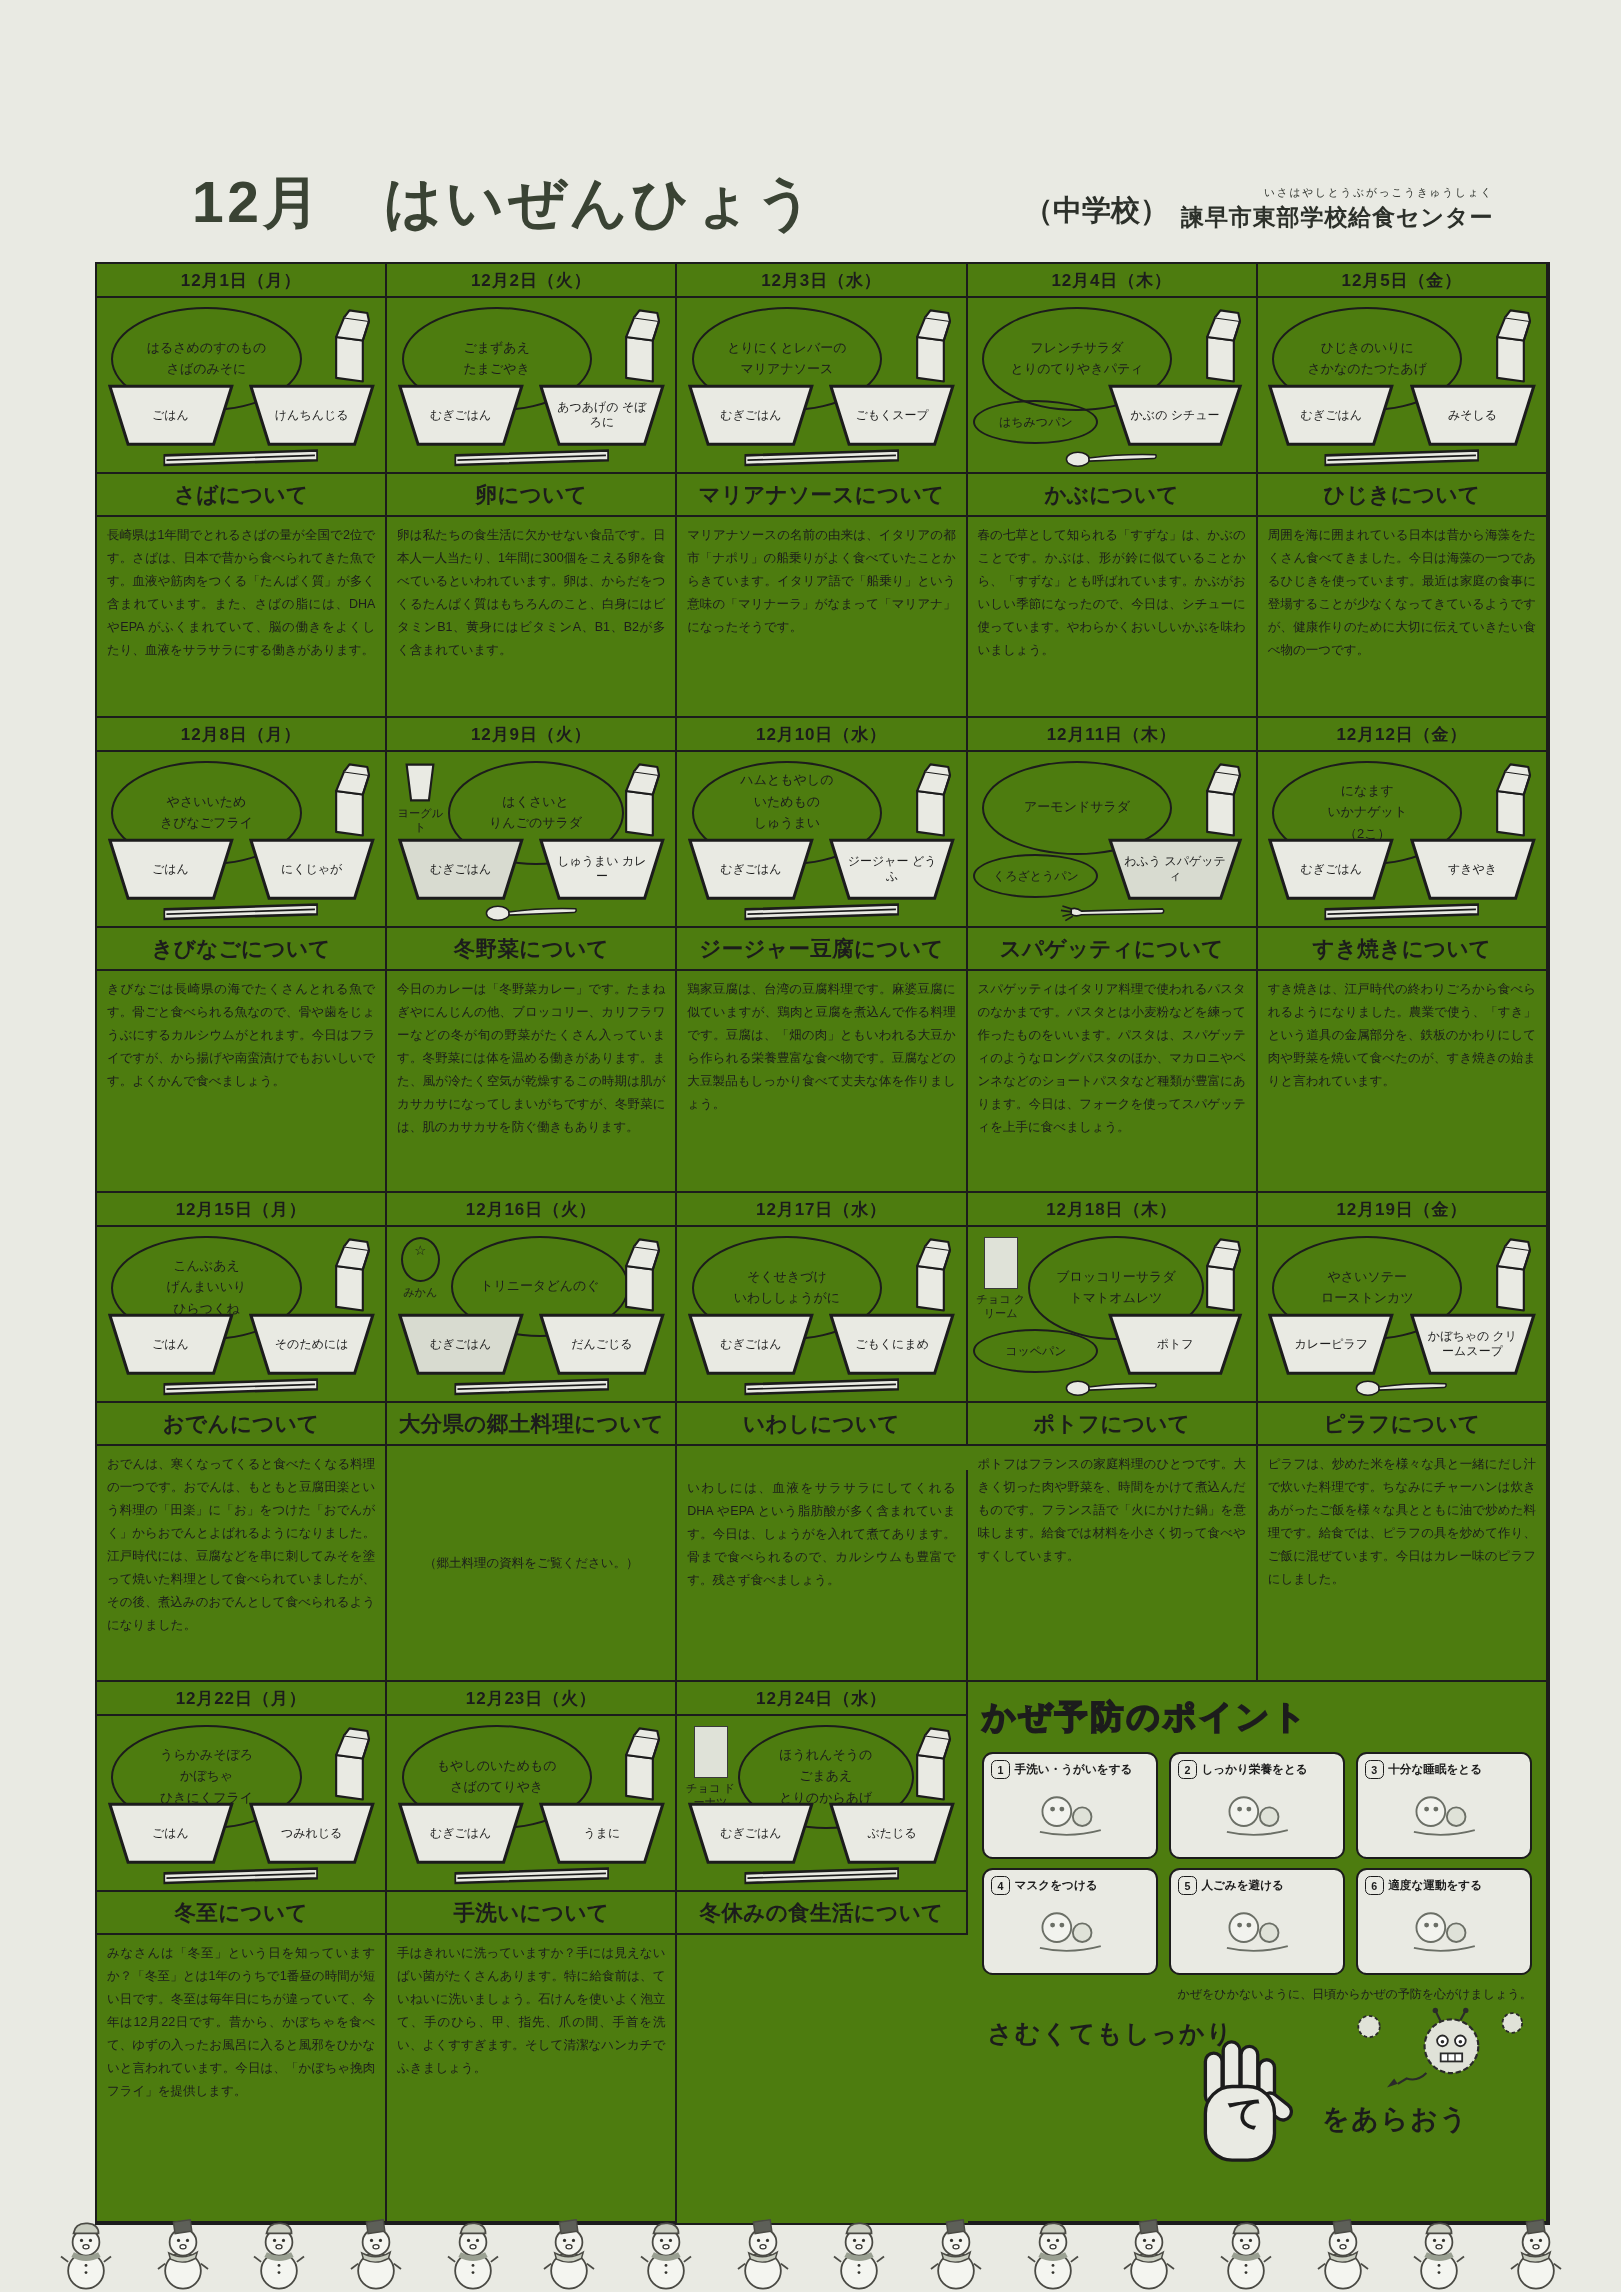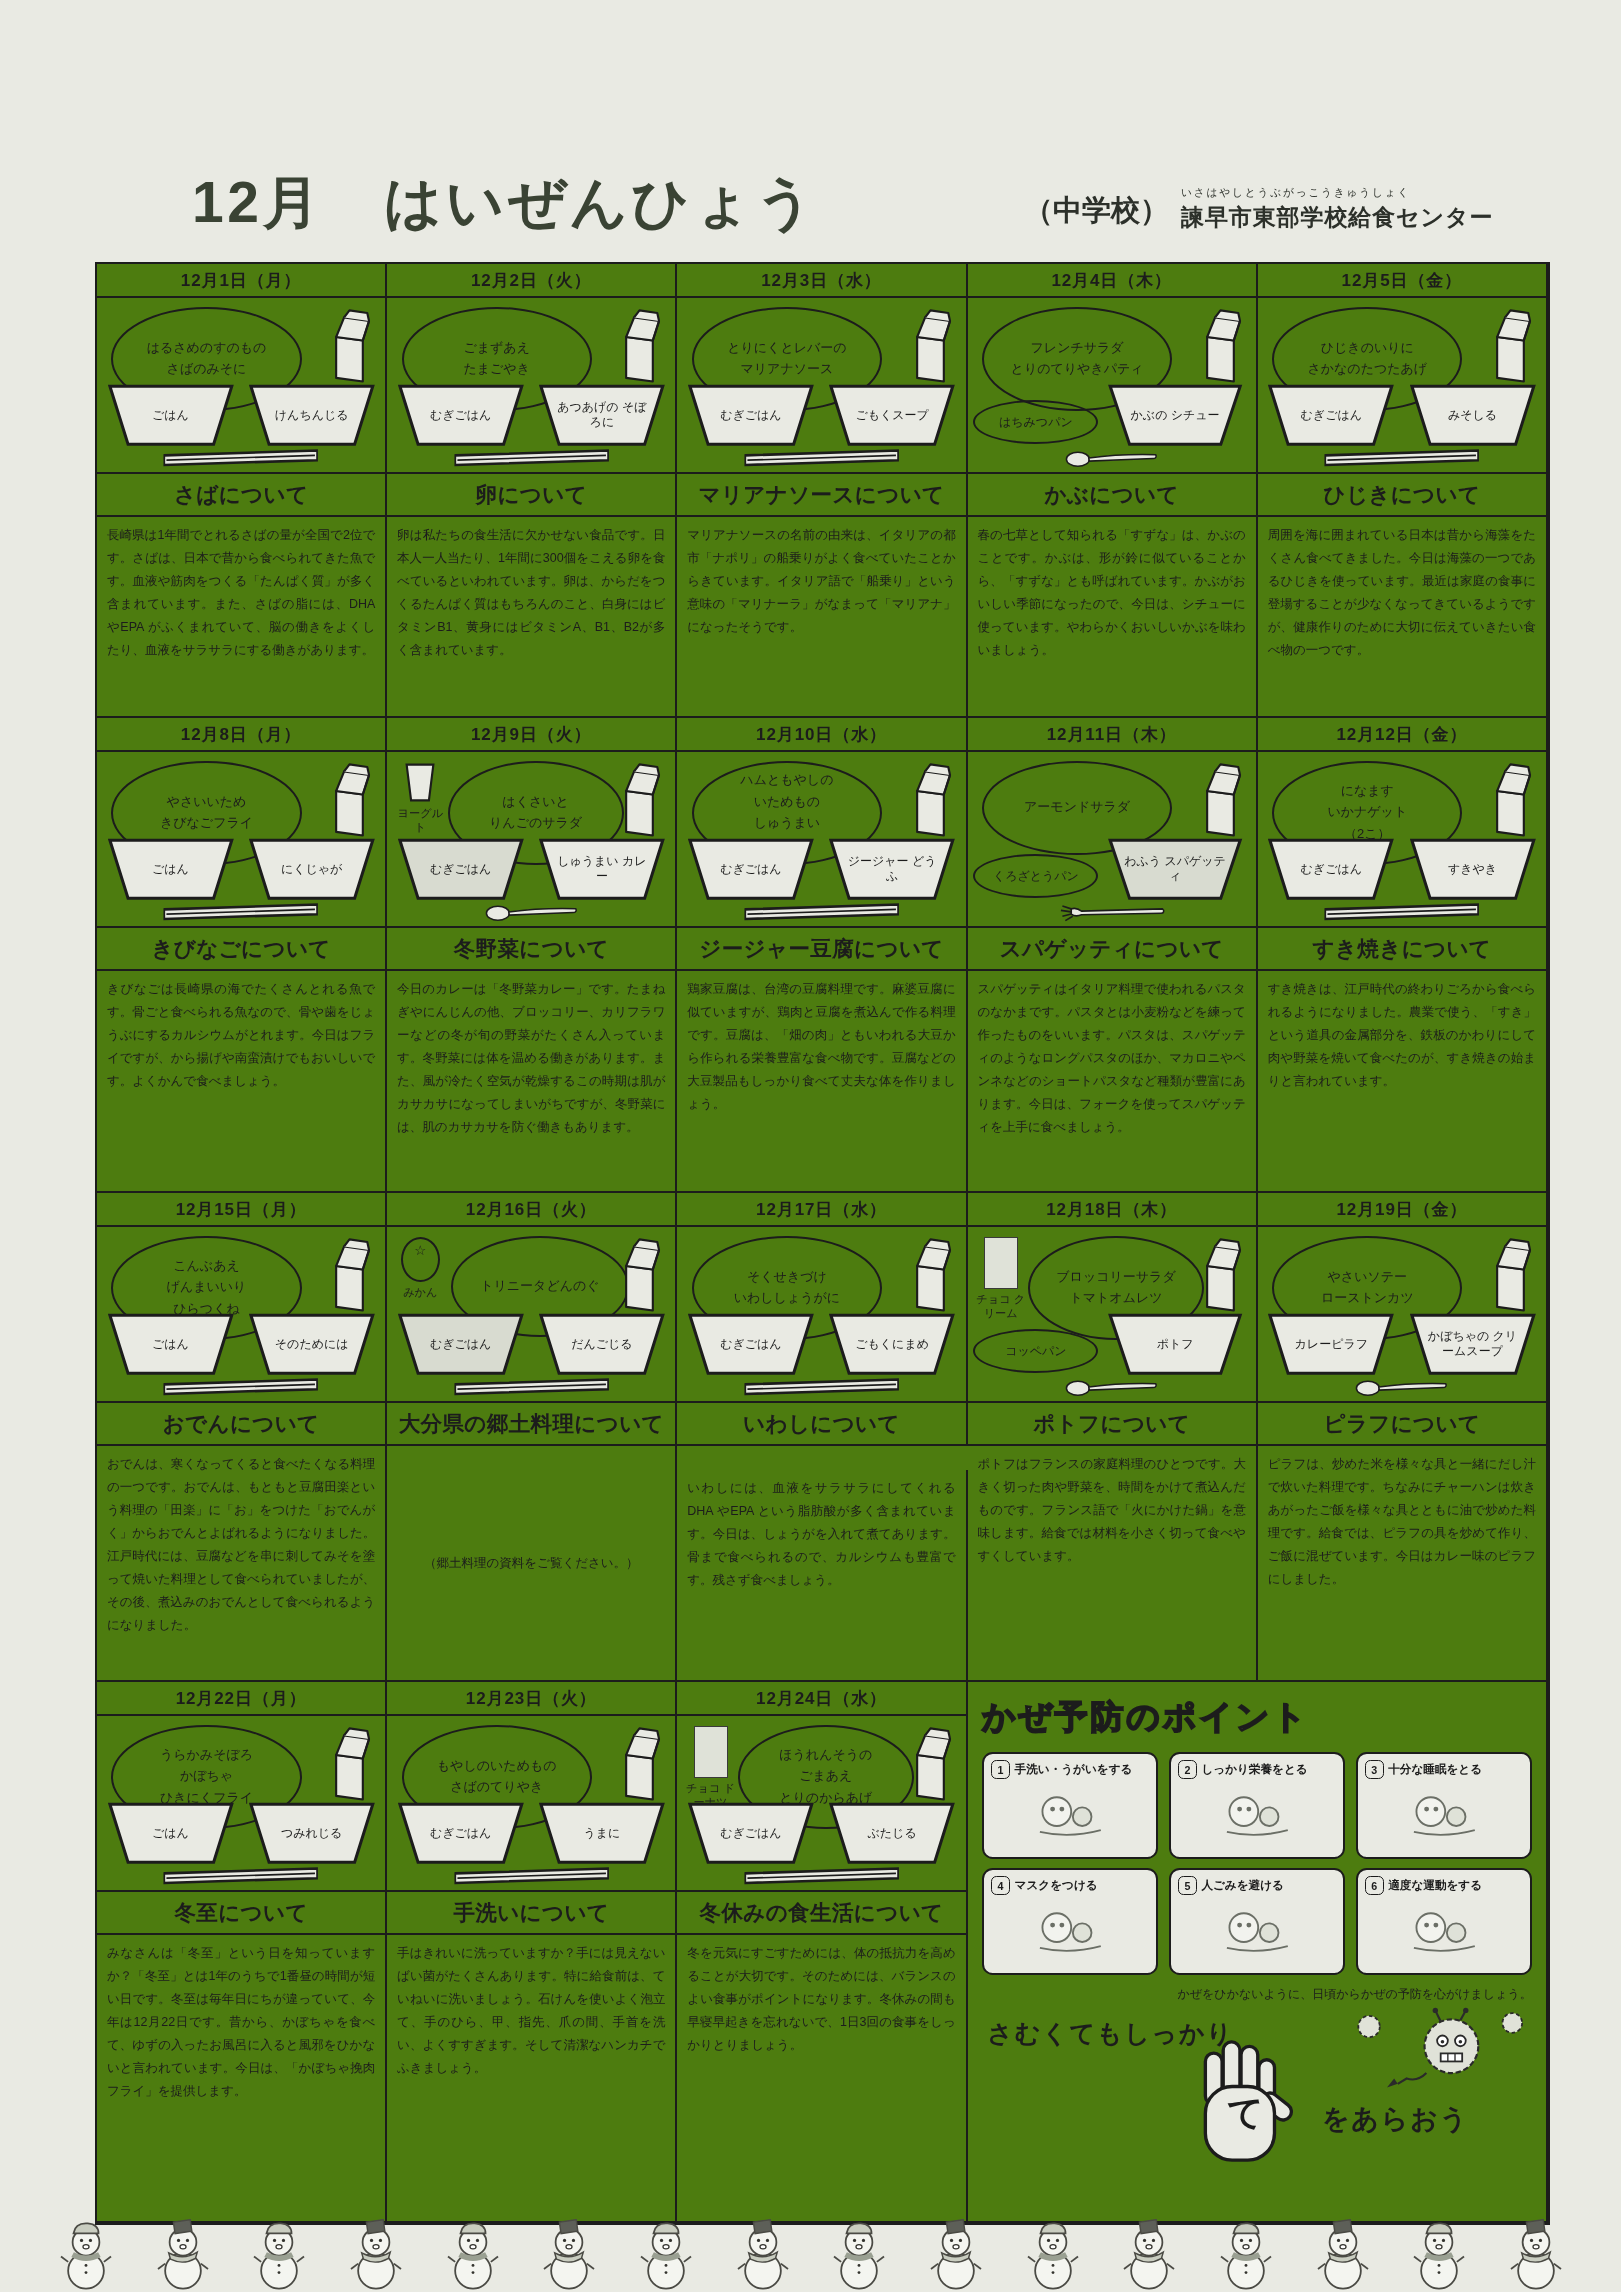--- a/index.html
+++ b/index.html
@@ -4,21 +4,21 @@
 <style>
   html,body{margin:0;padding:0;}
   body{background:#b9bcb4;font-family:"Liberation Sans","DejaVu Sans",sans-serif;color:#1c1c1c;}
   .page{position:relative;width:1622px;height:2293px;background:#e9eae3;overflow:hidden;margin:0 auto;}
 
   
   .hdr{position:absolute;left:8px;top:0;width:100%;height:258px;}
   .hdr-title{position:absolute;left:184px;bottom:16px;font-size:57px;font-weight:bold;color:#3a4334;letter-spacing:3.6px;}
   .hdr-school{position:absolute;left:1016px;bottom:27px;font-size:29px;font-weight:bold;color:#2c302a;}
   .hdr-center{position:absolute;left:1173px;bottom:25px;text-align:left;color:#2c302a;}
-  .hdr-center .furi{display:block;font-size:10.7px;letter-spacing:1.8px;margin-bottom:1.8px;}
+  .hdr-center .furi{display:block;font-size:10.7px;letter-spacing:1.8px;margin-bottom:1.8px;text-align:right;}
   .hdr-center .name{display:block;font-size:23px;font-weight:bold;letter-spacing:0.9px;}
 
   
   .menu-table{position:absolute;left:95px;top:262px;width:1451px;border:2.7px solid #1c1c1c;background:#4d7c0f;}
   .week{display:grid;grid-template-columns:repeat(5,1fr);grid-template-rows:34px 176px 43px var(--abtH);}
   .w1{--abtH:201px;} .w2{--abtH:222px;} .w3{--abtH:236px;} .w4{--abtH:288px;}
   .cell{border-right:2.2px solid #1c1c1c;border-bottom:2.2px solid #1c1c1c;box-sizing:border-box;position:relative;}
   .date-cell{display:flex;align-items:center;justify-content:center;font-size:17px;font-weight:bold;letter-spacing:0.9px;}
   .about-head{display:flex;align-items:center;justify-content:center;font-size:21.5px;font-weight:bold;letter-spacing:0.4px;white-space:nowrap;overflow:hidden;}
   .about-body{font-size:12.5px;line-height:1.84;padding:7.2px 9.9px 0;text-align:justify;overflow:hidden;}
@@ -723,21 +723,20 @@
     <span class="tray-label">ぶたじる</span>
   </div>
           <div class="utensil">
             <svg viewBox="0 0 150 12" preserveAspectRatio="none">
     <polygon points="4,4 146,1 146,7 4,10" fill="#e9eae3" stroke="#1c1c1c" stroke-width="1.6"></polygon>
     <line x1="6" y1="7" x2="144" y2="4" stroke="#1c1c1c" stroke-width="1"></line>
   </svg>
           </div>
         </div>
         <div class="cell about-head" style="grid-area: 3 / 3;">冬休みの食生活について</div>
-        <div class="cell about-body" style="grid-area: 4 / 3;">冬を元気にすごすためには、体の抵抗力を高めることが大切です。そのためには、バランスのよい食事がポイントになります。冬休みの間も早寝早起きを忘れないで、1日3回の食事をしっかりとりましょう。</div>
         <div class="cell flu-panel">
     <div class="flu-title">かぜ予防のポイント</div>
     <div class="points">
             <div class="point">
     <div class="point-head">
       <span class="point-num">1</span>
       <span class="point-label">手洗い・うがいをする</span>
     </div>
     <div class="point-ill">
                 <svg viewBox="0 0 110 64" width="93" height="56" fill="none" stroke="#6b6f66" stroke-width="2.2">

